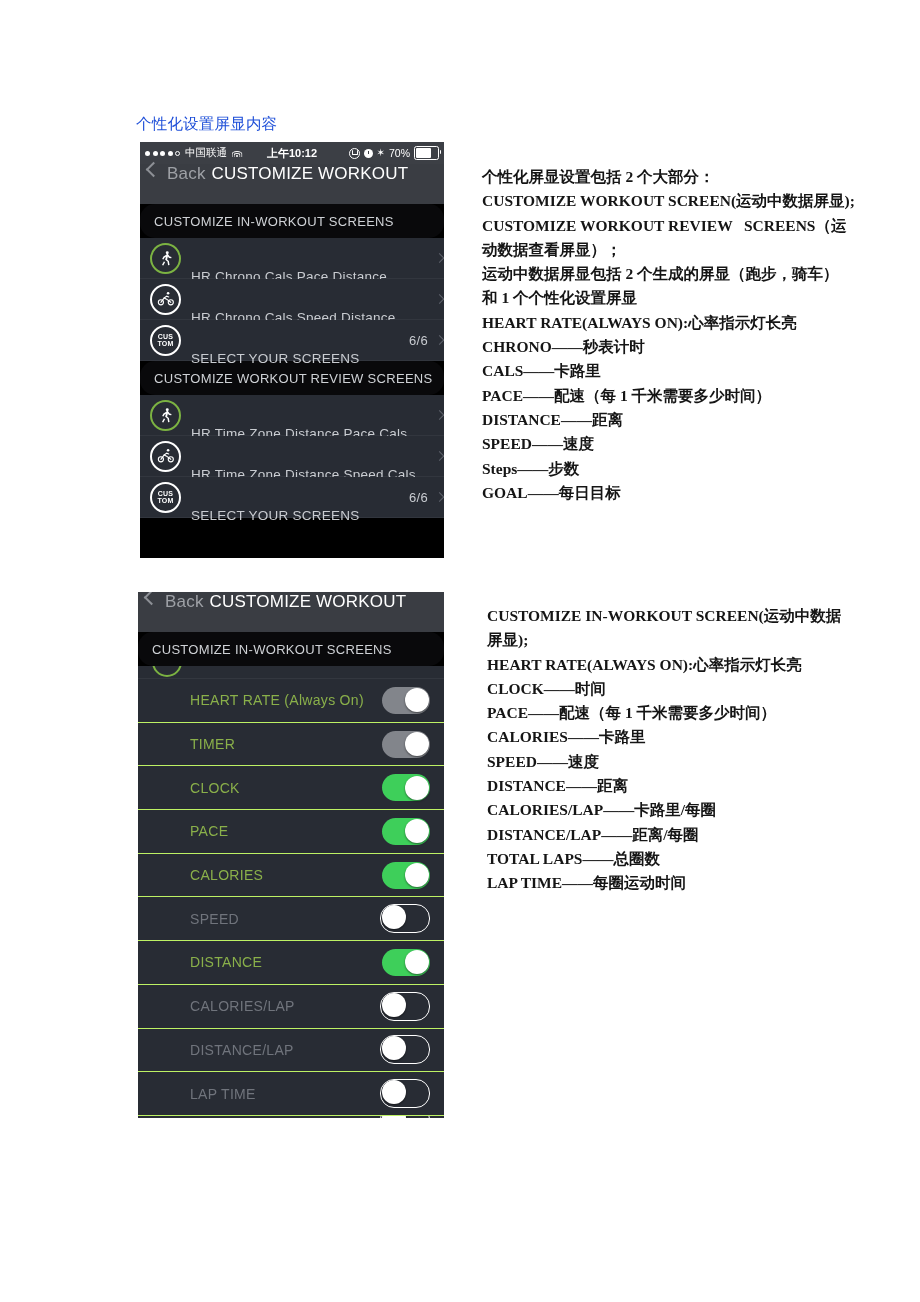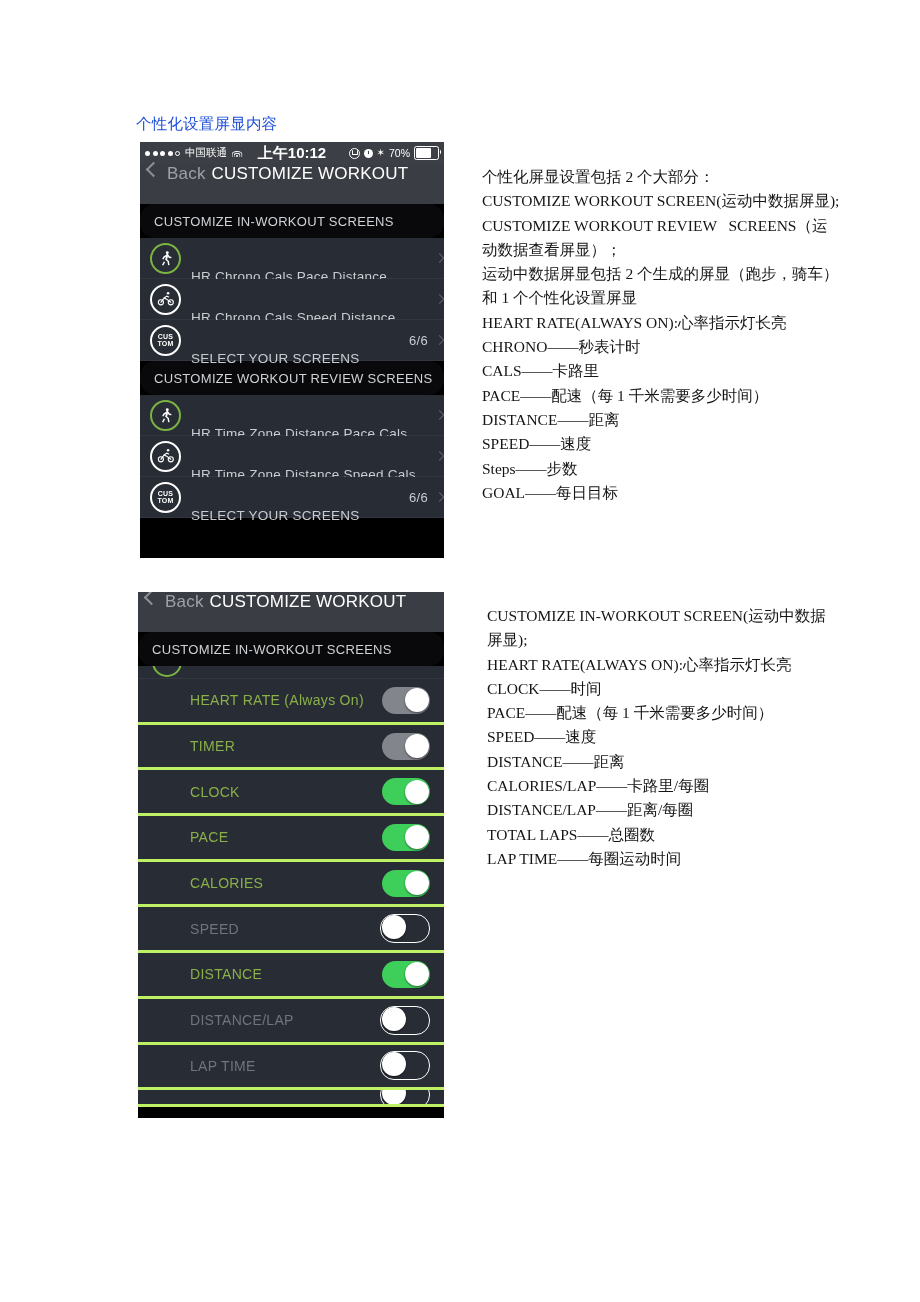--- a/index.html
+++ b/index.html
@@ -61,21 +61,21 @@
   .wifi-ic { width: 11px; height: 9px; position: relative; margin-left: 1px; }
   .wifi-ic i {
     position: absolute; border: 1.3px solid #fff; border-bottom: none;
     border-radius: 50% 50% 0 0; left: 50%; transform: translateX(-50%); bottom: 1px;
   }
   .wifi-ic i:nth-child(1) { width: 9px; height: 5px; }
   .wifi-ic i:nth-child(2) { width: 5px; height: 3px; }
   .wifi-ic i:nth-child(3) { width: 2px; height: 2px; border-radius: 50%; background: #fff; border: none; bottom: 0.5px; }
   .sb-center {
     position: absolute; left: 0; right: 0; text-align: center;
-    font-size: 15px; font-weight: bold; letter-spacing: 0;
+    font-size: 11px; font-weight: bold; letter-spacing: 0;
   }
   .sb-right {
     margin-left: auto; display: flex; align-items: center; gap: 4px;
     font-size: 10.5px; position: relative; z-index: 2;
   }
   .ic-lock { width: 9px; height: 9px; border-radius: 50%; border: 1.2px solid #fff; position: relative; }
   .ic-lock::after { content: ""; position: absolute; left: 2px; top: 1.8px; width: 4px; height: 4px;
     border: 1.2px solid #fff; border-radius: 1px; border-top: none; }
   .ic-alarm { width: 9px; height: 9px; border-radius: 50%; background: #fff; position: relative; }
   .ic-alarm::after { content:""; position:absolute; left:4px; top:2px; width:1px; height:3px; background:#3c3f45; }
@@ -161,21 +161,21 @@
     position: absolute; right: 1px; top: 50%;
     width: 6px; height: 6px; border-right: 1.5px solid #5d616a; border-top: 1.5px solid #5d616a;
     transform: translateY(-50%) rotate(45deg);
   }
   .shot-filler { background: #000; flex: 1; }
 
   
   .trow {
     height: 42.7px;
     background: #282c34;
-    border-bottom: 3px solid #bef264;
+    border-bottom: 1px solid #bef264;
     display: flex;
     align-items: center;
     padding: 0 14px 0 52px;
     position: relative;
   }
   .trow-label {
     font-size: 14px;
     letter-spacing: 0.3px;
     color: #8ab04a;
     white-space: nowrap;
@@ -216,21 +216,21 @@
   
   .notes {
     position: absolute;
     font-family: "Liberation Serif", "DejaVu Serif", serif;
     font-size: 15.5px;
     line-height: 24.3px;
     color: #151515;
   }
   .notes-1 { left: 482px; top: 165px; width: 392px; }
   .notes-2 { left: 487px; top: 604px; width: 398px; }
-  .notes p { margin: 0; white-space: pre-wrap; }
+  .notes p { margin: 0; white-space: pre-wrap; font-weight: bold; }
 </style>
 </head>
 <body>
 
 <div class="page">
 
   <div class="doc-title">个性化设置屏显内容</div>
 
   <div class="shot shot-1">
 
@@ -422,20 +422,26 @@
         </span>
     </div>
 
     <div class="trow">
       <span class="trow-label">DISTANCE</span>
       <span class="switch on">
           <i class="knob"></i>
         </span>
     </div>
 
+    <div class="trow off">
+      <span class="trow-label">CALORIES/LAP</span>
+      <span class="switch off">
+          <i class="knob"></i>
+        </span>
+    </div>
 
     <div class="trow off">
       <span class="trow-label">DISTANCE/LAP</span>
       <span class="switch off">
           <i class="knob"></i>
         </span>
     </div>
 
     <div class="trow off">
       <span class="trow-label">LAP TIME</span>
@@ -450,20 +456,21 @@
         </span>
     </div>
   </div>
 
   <div class="notes notes-2">
     <p>CUSTOMIZE IN-WORKOUT SCREEN(运动中数据</p>
     <p>屏显);</p>
     <p>HEART RATE(ALWAYS ON):心率指示灯长亮</p>
     <p>CLOCK——时间</p>
     <p>PACE——配速（每 1 千米需要多少时间）</p>
+    <p>CALORIES——卡路里</p>
     <p>SPEED——速度</p>
     <p>DISTANCE——距离</p>
     <p>CALORIES/LAP——卡路里/每圈</p>
     <p>DISTANCE/LAP——距离/每圈</p>
     <p>TOTAL LAPS——总圈数</p>
     <p>LAP TIME——每圈运动时间</p>
   </div>
 
 </div>
 

